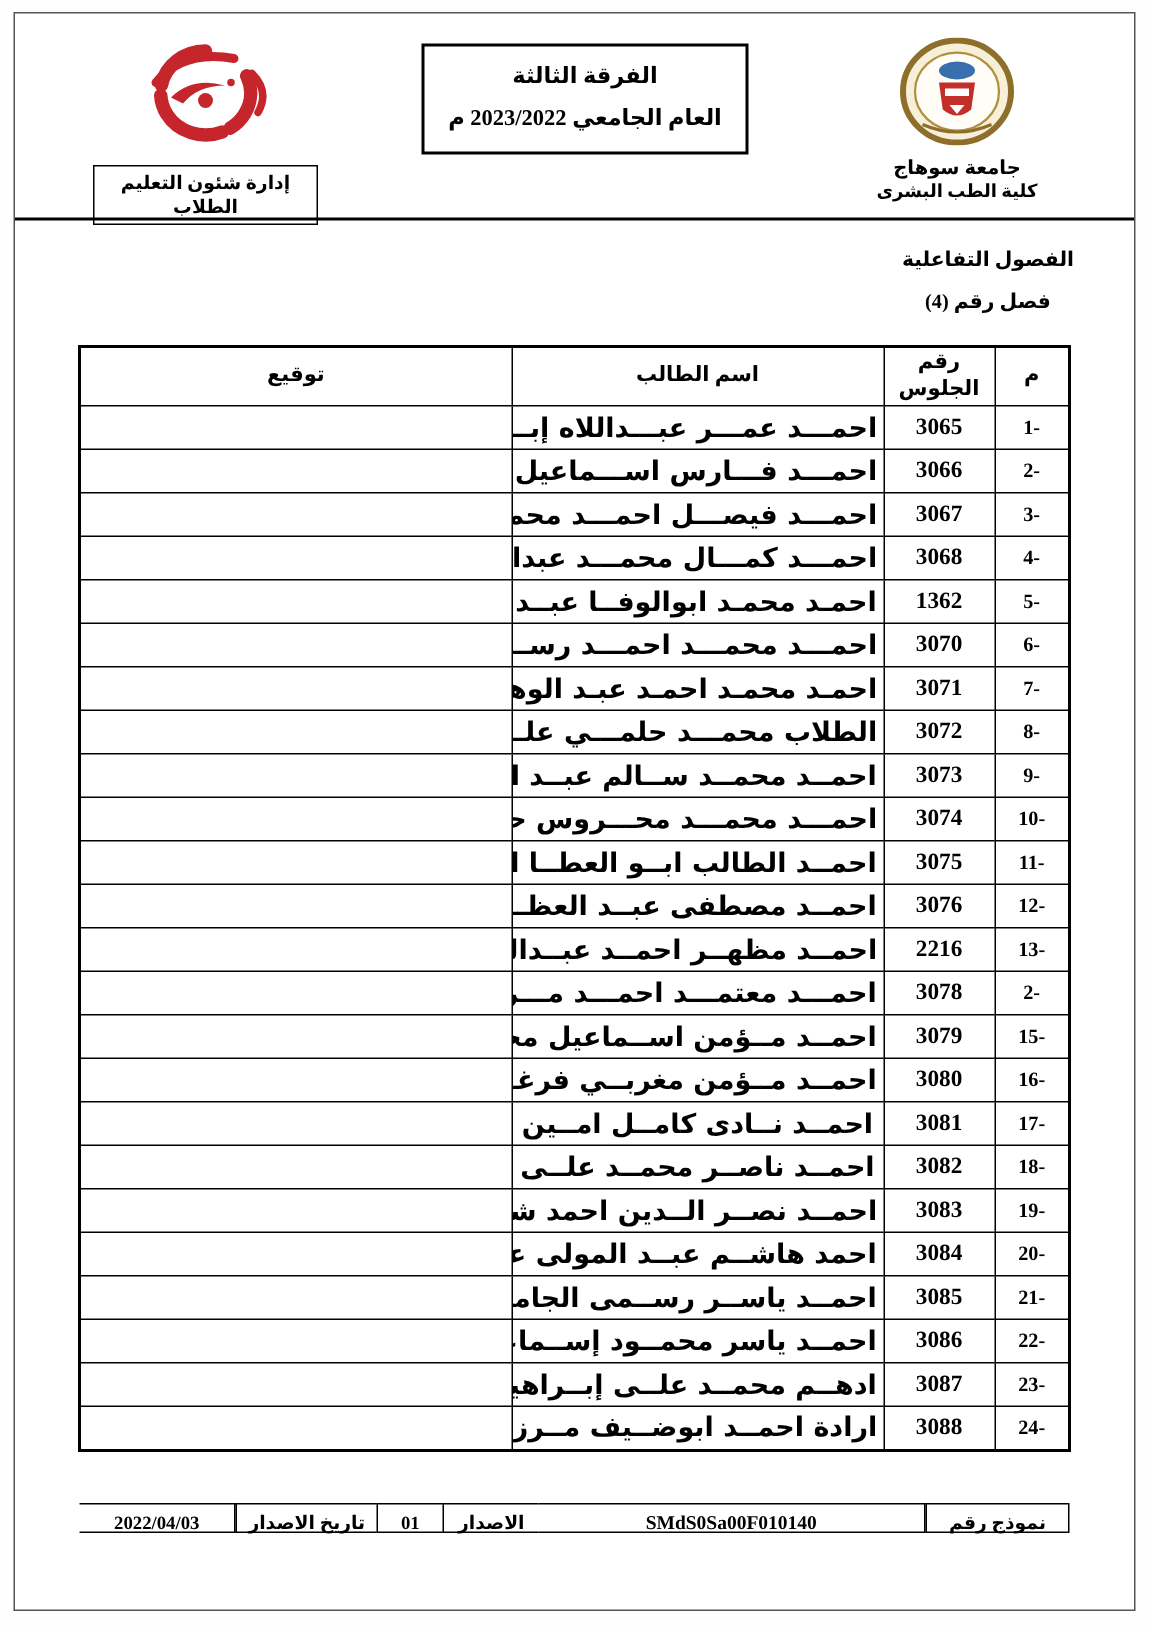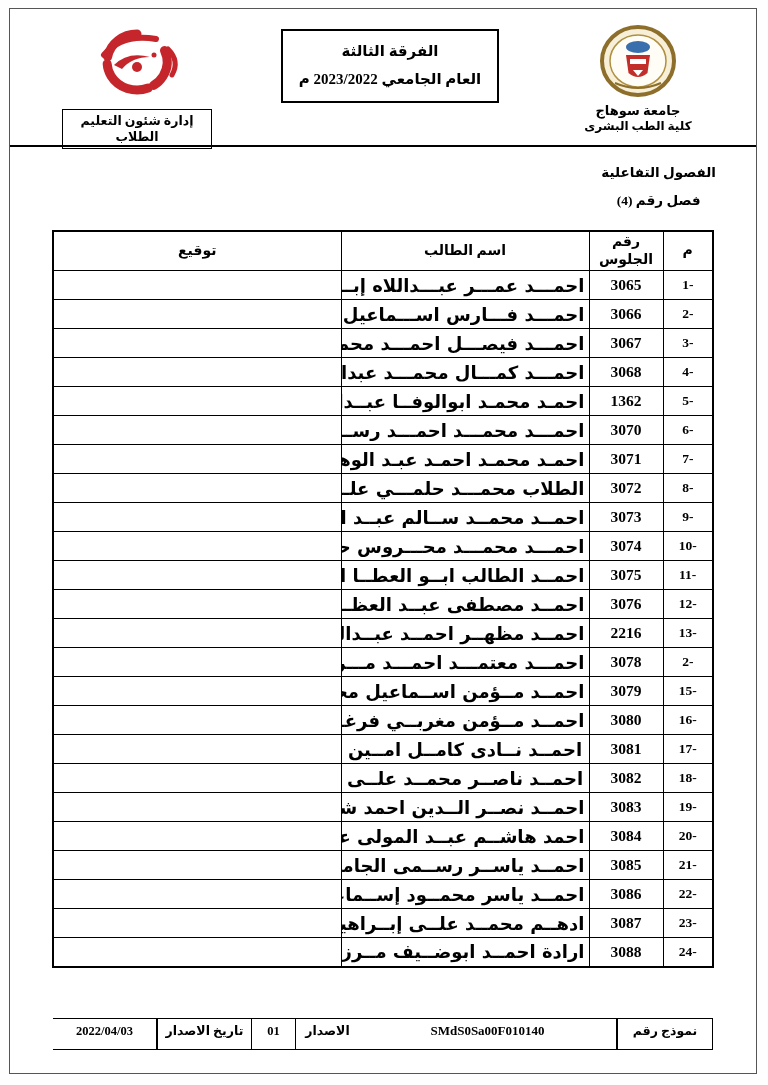--- a/index.html
+++ b/index.html
@@ -52,21 +52,21 @@
   .w-sign{width:288px;}
   .c-no{text-align:center;font-size:13.5px;direction:ltr;}
   .c-seat{text-align:center;font-size:15.5px;direction:ltr;}
   .c-name{text-align:center;font-size:18px;font-family:"DejaVu Sans","Liberation Serif",sans-serif;white-space:nowrap;overflow:hidden;}
   
   .footer{
     display:flex;width:660px;margin:34px auto 0;font-size:12.5px;
   }
   .footer .cell{
     border:1.5px solid #000;border-inline-start:none;
-    height:32px;line-height:24px;text-align:center;box-sizing:border-box;margin-top:16px;
+    height:20px;line-height:24px;text-align:center;box-sizing:border-box;
   }
   .footer .cell:first-child{border-inline-start:1.5px solid #000;}
   .f-label{width:96px;}
   .f-code{width:258px;direction:ltr;font-size:13px;}
   .f-issue{width:64px;}
   .f-issueval{width:44px;}
   .f-datelabel{width:94px;}
   .f-dateval{width:104px;direction:ltr;}
 </style>
 </head>

